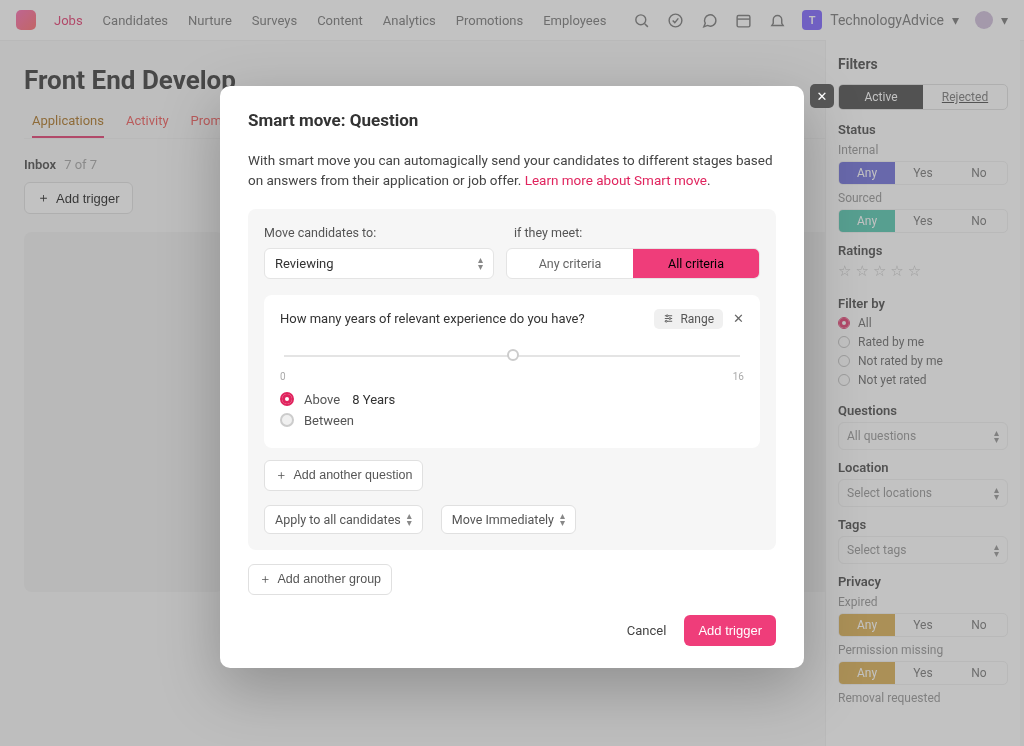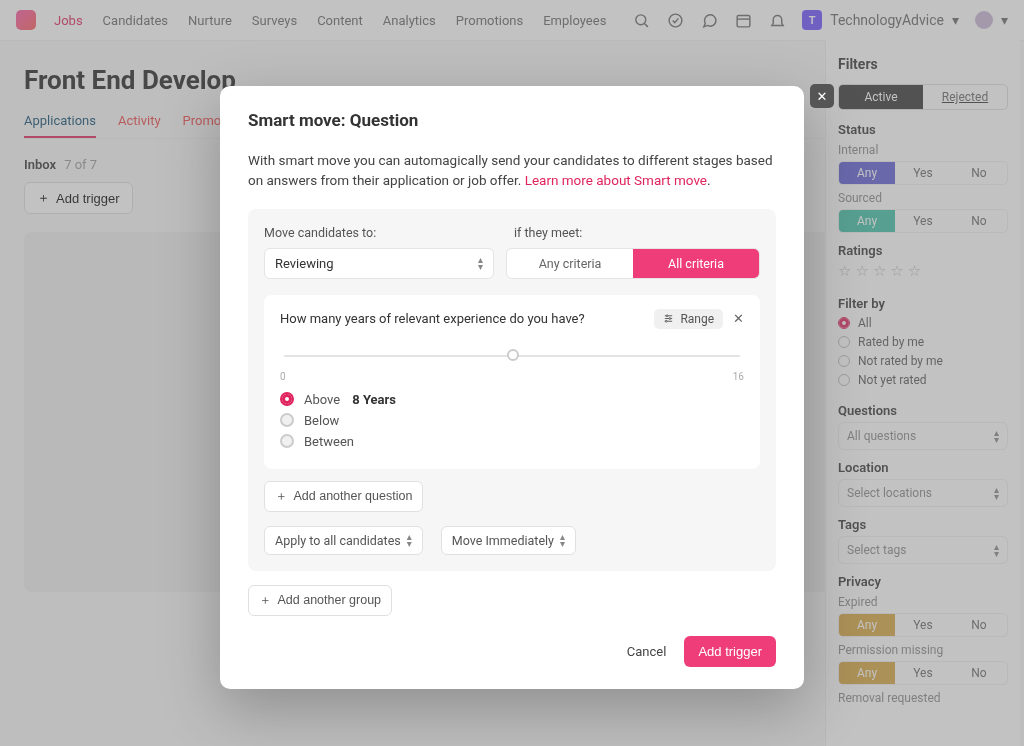--- a/index.html
+++ b/index.html
@@ -39,21 +39,21 @@
     font-size:11px; font-weight:600;
   }
   .avatar { width:18px; height:18px; border-radius:50%; background:#c8b4d6; }
   
   .page {
     padding: 24px;
   }
   .page h1 { font-size: 26px; font-weight:700; color:#222; }
   .tabs { display:flex; gap:22px; margin-top:18px; border-bottom:1px solid #eee; }
   .tabs span { padding-bottom:8px; font-size:13px; color:#ef4444; }
-  .tabs span.active { color:#0c4a6e; border-bottom:2px solid #e0245e; }
+  .tabs span.active { color:#a16207; border-bottom:2px solid #e0245e;margin-left:8px; }
   .inbox-row { display:flex; align-items:center; gap:8px; margin-top:18px; }
   .inbox-row .lbl { font-weight:600; font-size:13px; }
   .inbox-row .cnt { color:#999; font-size:13px; }
   .btn-outline {
     display:inline-flex; align-items:center; gap:6px;
     border:1px solid #ddd; border-radius:6px; padding:6px 12px;
     font-size:13px; background:#fff; cursor:pointer;
   }
   
   .board { display:flex; gap:16px; margin-top:18px; }
@@ -101,35 +101,35 @@
   .row-labels { display:flex; gap:20px; margin-bottom:8px;}
   .row-labels span { font-size:12.5px; color:#555; }
   .row-labels span:first-child { width:230px; }
   .row-controls { display:flex; gap:12px; margin-bottom:16px;}
   .select-like {
     flex:0 0 230px; background:#fff; border:1px solid #e4e4e4; border-radius:6px;
     padding:7px 10px; font-size:13px; display:flex; justify-content:space-between; align-items:center;
   }
   .seg2 { flex:1; display:flex; background:#fff; border:1px solid #e4e4e4; border-radius:6px; overflow:hidden;}
   .seg2 span { flex:1; text-align:center; padding:7px 0; font-size:12.5px; color:#666;}
-  .seg2 span.pink { background:#ef3d7a; color:#ffffff;}
+  .seg2 span.pink { background:#ef3d7a; color:#000000;}
   .qcard { background:#fff; border-radius:8px; padding:14px 16px; margin-bottom:12px;}
   .qhead { display:flex; align-items:center; justify-content:space-between; margin-bottom:18px;}
   .qtitle { font-size:13px; color:#333; }
   .qright { display:flex; align-items:center; gap:10px; }
   .range-pill { display:flex; align-items:center; gap:6px; background:#f0f0f0; border-radius:5px; padding:3px 9px; font-size:12px; color:#555;}
   .qclose { color:#666; font-size:13px; cursor:pointer; }
   .slider-wrap { position:relative; height:18px; margin:0 4px 6px;}
   .track { position:absolute; top:8px; left:0; right:0; height:2px; background:#e4e4e4; }
   .thumb { position:absolute; top:2px; left:49%; width:12px; height:12px; background:#fff; border:2px solid #ccc; border-radius:50%; }
   .slider-labels { display:flex; justify-content:space-between; font-size:10px; color:#aaa; margin-bottom:10px;}
   .opt-row { display:flex; align-items:center; gap:10px; margin:6px 0; font-size:13px; color:#555;text-align:center;}
   .radio-lg { width:14px; height:14px; border:2px solid #ccc; border-radius:50%; background:#f0f0f0;}
   .radio-lg.on { border-color:#e0245e; background:#fff; box-shadow:inset 0 0 0 3px #e0245e;}
-  .opt-val { font-weight:700; color:#333; margin-left:2px;}
+  .opt-val { font-weight:400; color:#333; margin-left:2px;}
   .small-add { display:inline-flex; align-items:center; gap:6px; border:1px solid #e0e0e0; background:#fff; border-radius:6px; padding:6px 10px; font-size:12.5px; color:#555;}
   .panel-bottom { display:flex; gap:18px; margin-top:14px;text-align:center;}
   .pill-select { background:#fff; border:1px solid #e0e0e0; border-radius:6px; padding:6px 10px; font-size:12.5px; color:#555; display:flex; align-items:center; gap:6px;}
   .modal-footer { display:flex; justify-content:flex-end; align-items:center; gap:18px; margin-top:20px;}
   .link-cancel { font-size:13px; color:#444; cursor:pointer;}
   .btn-primary { background:#ef3d7a; color:#fff; border:none; border-radius:6px; padding:8px 14px; font-size:13px; font-weight:500; cursor:pointer;}
   .add-group { margin-top:14px; }
   .updn { font-size:10px; color:#888; line-height:7px; }
   svg { display:block; }
 </style>
@@ -343,24 +343,20 @@
         <span>0</span>
         <span>16</span>
       </div>
       <div class="opt-row">
         <span class="radio-lg on"></span>
         <span>Above</span>
         <span class="opt-val">8 Years</span>
       </div>
       <div class="opt-row">
         <span class="radio-lg"></span>
-        <span>Below</span>
-      </div>
-      <div class="opt-row">
-        <span class="radio-lg"></span>
         <span>Between</span>
       </div>
     </div>
 
     <button class="small-add">
       <span>＋</span>
       <span>Add another question</span>
     </button>
 
     <div class="panel-bottom">

